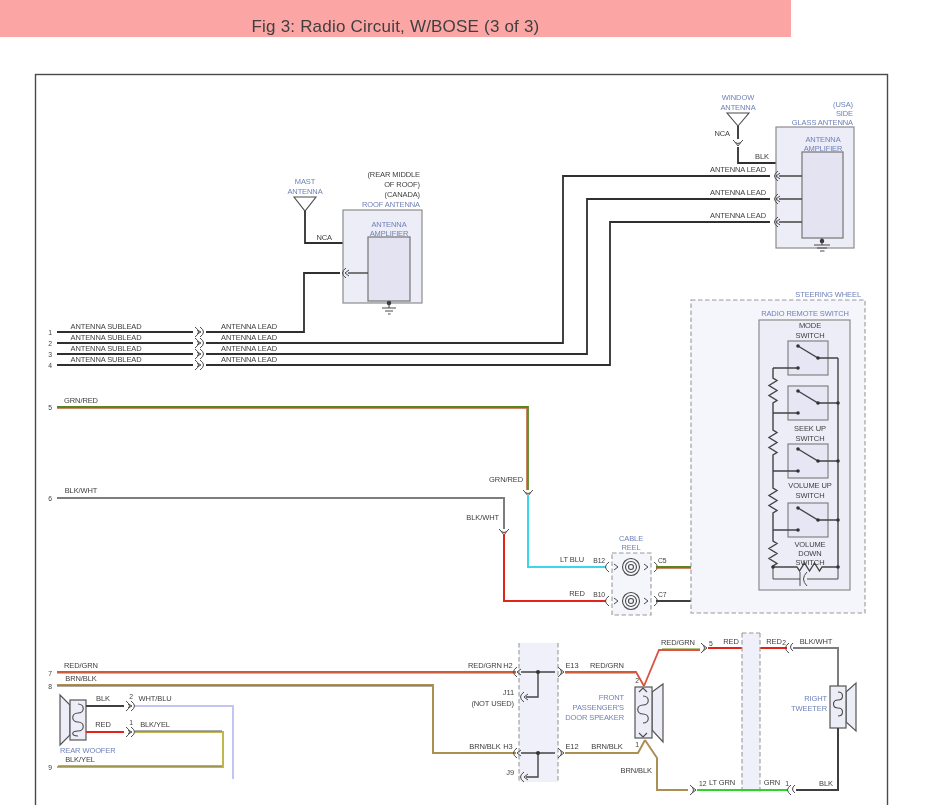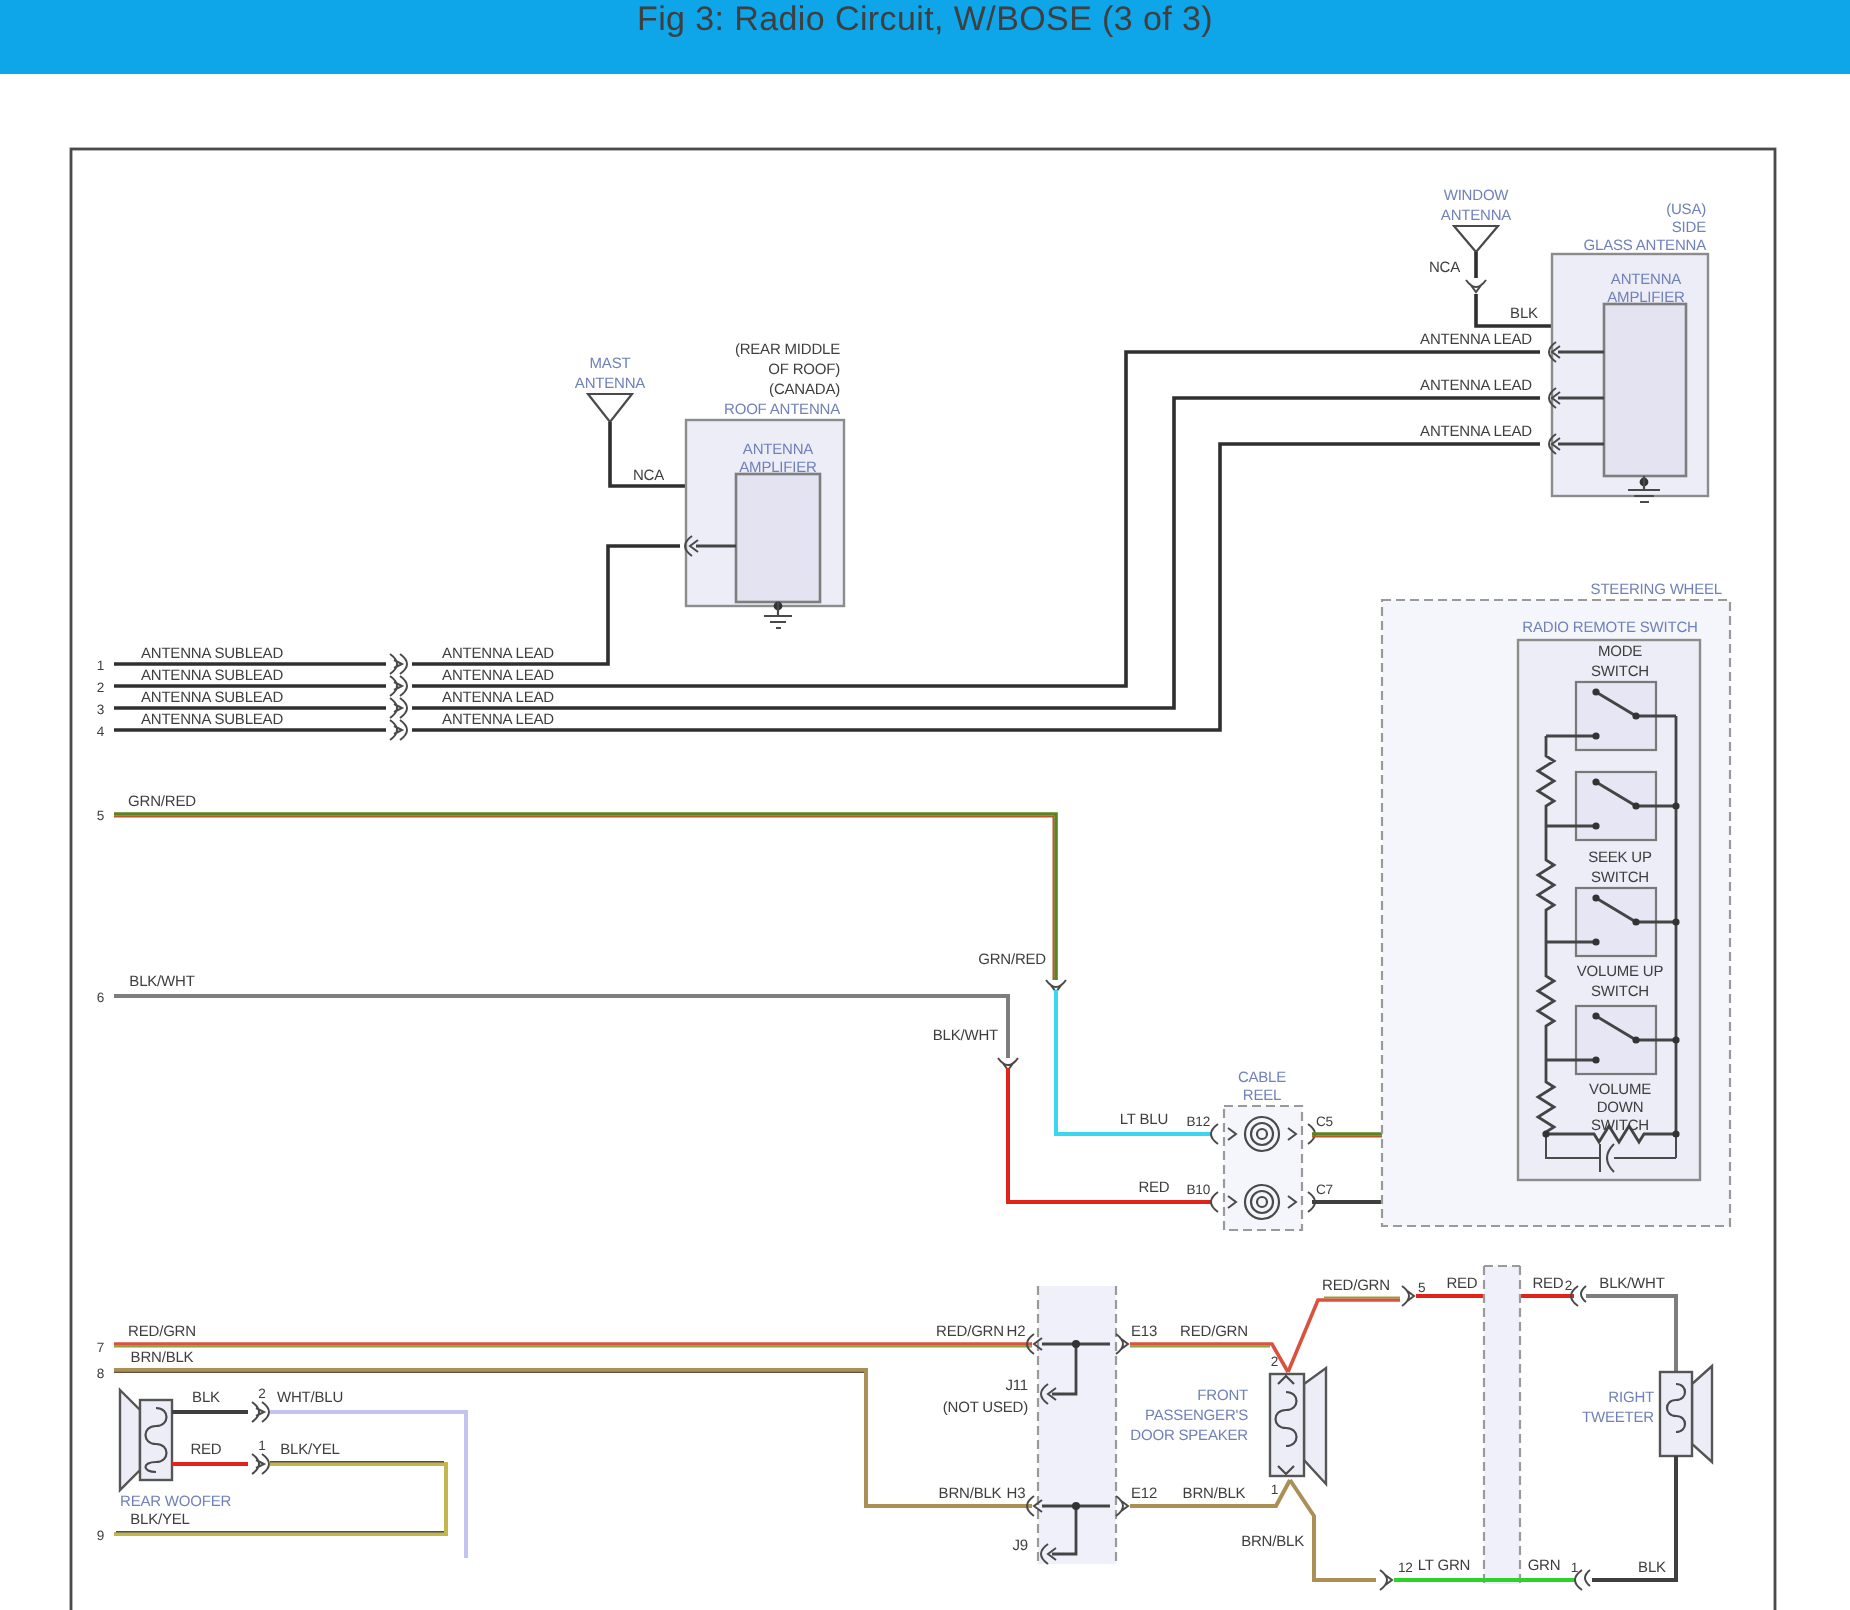--- a/index.html
+++ b/index.html
@@ -1,17 +1,17 @@
 <!DOCTYPE html>
 <html><head>
 <meta charset="utf-8">
 <style>
   html,body{margin:0;padding:0;background:#fff;width:925px;height:805px;overflow:hidden;}
   .title-bar{
-    width:925px;height:37px;background:#0ea5e9;display:flex;align-items:flex-start;justify-content:center;
+    width:791px;height:37px;background:#fca5a5;display:flex;align-items:flex-end;justify-content:center;
     font-family:"Liberation Sans",sans-serif;font-size:17px;color:#3f3f3f;letter-spacing:.2px;
   }
   svg{display:block}
   text{font-family:"Liberation Sans",sans-serif;font-size:7.5px;fill:#3e3e3e;letter-spacing:-.1px}
   .tb{fill:#6f81b8}
   .tn{font-size:6.8px}
   .am{text-anchor:middle}
   .ae{text-anchor:end}
   .frame{fill:none;stroke:#4a4a4a;stroke-width:1.4}
   .wA{stroke:#2f2f2f;stroke-width:1.8;fill:none}

